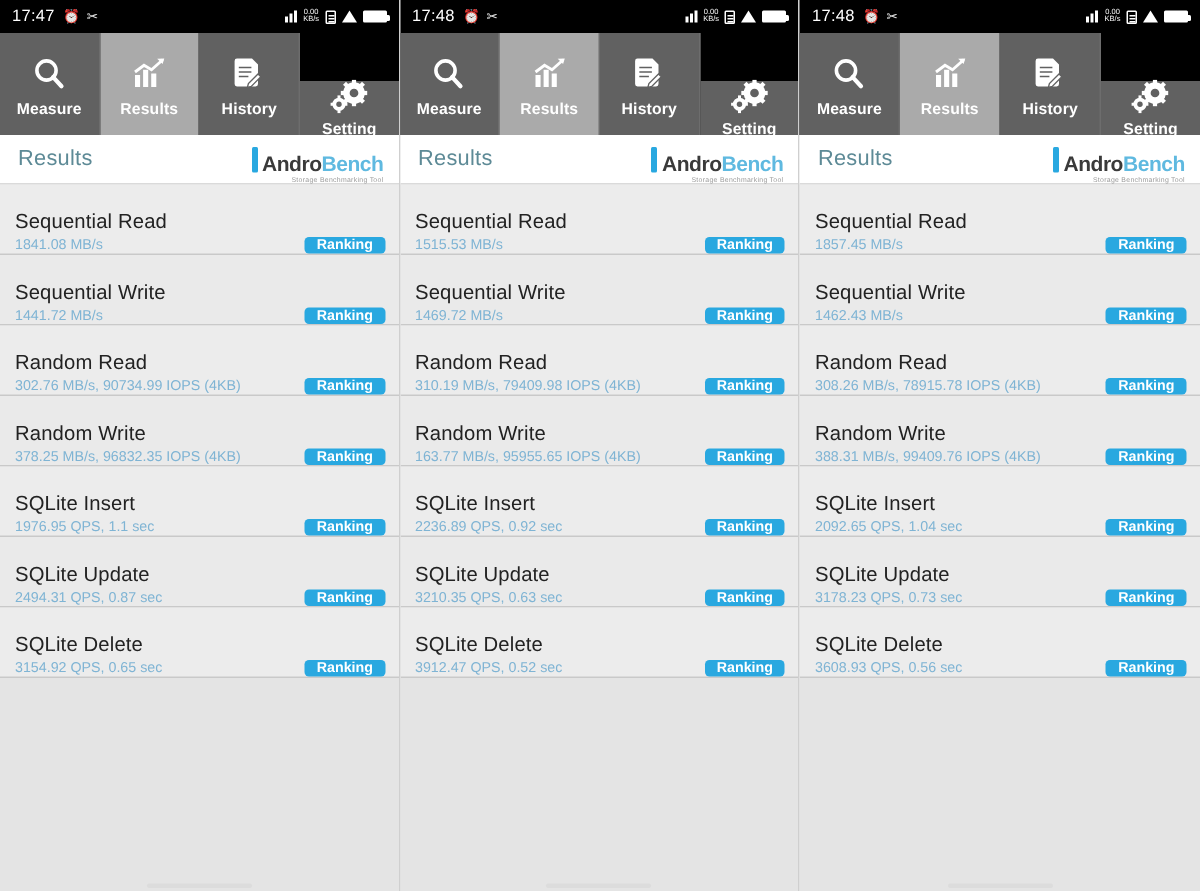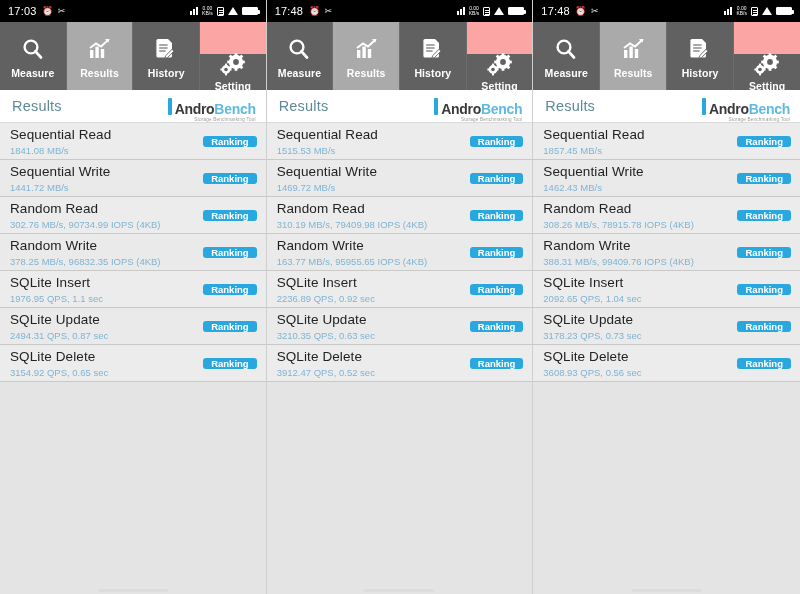--- a/index.html
+++ b/index.html
@@ -56,21 +56,21 @@
   }
   .batt {
     width:16px;height:8px;border:1px solid #fff;border-radius:1px;
     position:relative;background:#fff;
   }
   .batt:after{
     content:"";position:absolute;right:-3px;top:2px;width:2px;height:4px;background:#fff;border-radius:0 1px 1px 0;
   }
 
   
-  .tabbar { height:68px; display:flex; flex:0 0 68px; background:#fca5a5; }
+  .tabbar { height:68px; display:flex; flex:0 0 68px; background:#000000; }
   .tab {
     flex:1; background:#616161; color:#fff;
     display:flex; flex-direction:column;
     align-items:center; justify-content:center;
     gap:3px; border-right:1px solid #6d6d6d;
     cursor:pointer;
   }
   .tab:last-child{ border-right:none;margin-top:32px; }
   .tab.active { background:#aaaaaa; }
   .tab-icon { height:30px; display:flex; align-items:center; justify-content:center; }
@@ -88,23 +88,23 @@
   .logo-mark { width:4px; height:17px; background:#29a8e0; border-radius:1px; }
   .logo-text-wrap { display:flex; flex-direction:column; line-height:1;margin-top:13px; }
   .logo-text { font-size:14px; font-weight:bold; letter-spacing:-.3px; }
   .logo-text .andro { color:#3a3a3a; }
   .logo-text .bench { color:#5fb9e0; }
   .logo-sub { font-size:4.6px; color:#9a9a9a; letter-spacing:.2px; margin-top:1.5px; text-align:right; }
 
   
   .list { flex:1; background:#e4e4e4; overflow:hidden; }
   .row {
-    height:37px; background:#eaeaea;
+    height:47px; background:#eaeaea;
     border-bottom:1px solid #c9c9c9;
-    display:flex; align-items:center; justify-content:space-between;
+    display:flex; align-items:flex-end; justify-content:space-between;
     padding:0 9px 0 10px;
   }
   .row:nth-child(odd){ background:#ececec; }
   .row-texts { display:flex; flex-direction:column; gap:3px; min-width:0; }
   .row-title { font-size:13.5px; color:#222; letter-spacing:.1px; white-space:nowrap; }
   .row-value { font-size:9.5px; color:#7fb4d4; white-space:nowrap; }
   .rank-btn {
     background:#29a8e0; color:#fff;
     font-size:9.5px; font-weight:bold;
     padding:0 8px; border-radius:3px;
@@ -117,21 +117,21 @@
   }
   .navhint i { width:70px; height:3px; background:#dcdcdc; border-radius:2px; display:block; }
 </style>
 </head>
 <body>
 
 <div class="screen" id="screen">
   <div class="panel">
 
     <div class="statusbar">
-      <span class="sb-time">17:03</span>
+      <span class="sb-time">17:47</span>
       <span class="sb-left-icons">
         <span class="sb-ico glyph">⏰</span>
         <span class="sb-ico glyph">✂</span>
       </span>
       <span class="sb-spacer"></span>
       <span class="sb-right">
         <span class="sig-bars">
             <i></i>
             <i></i>
             <i></i>

